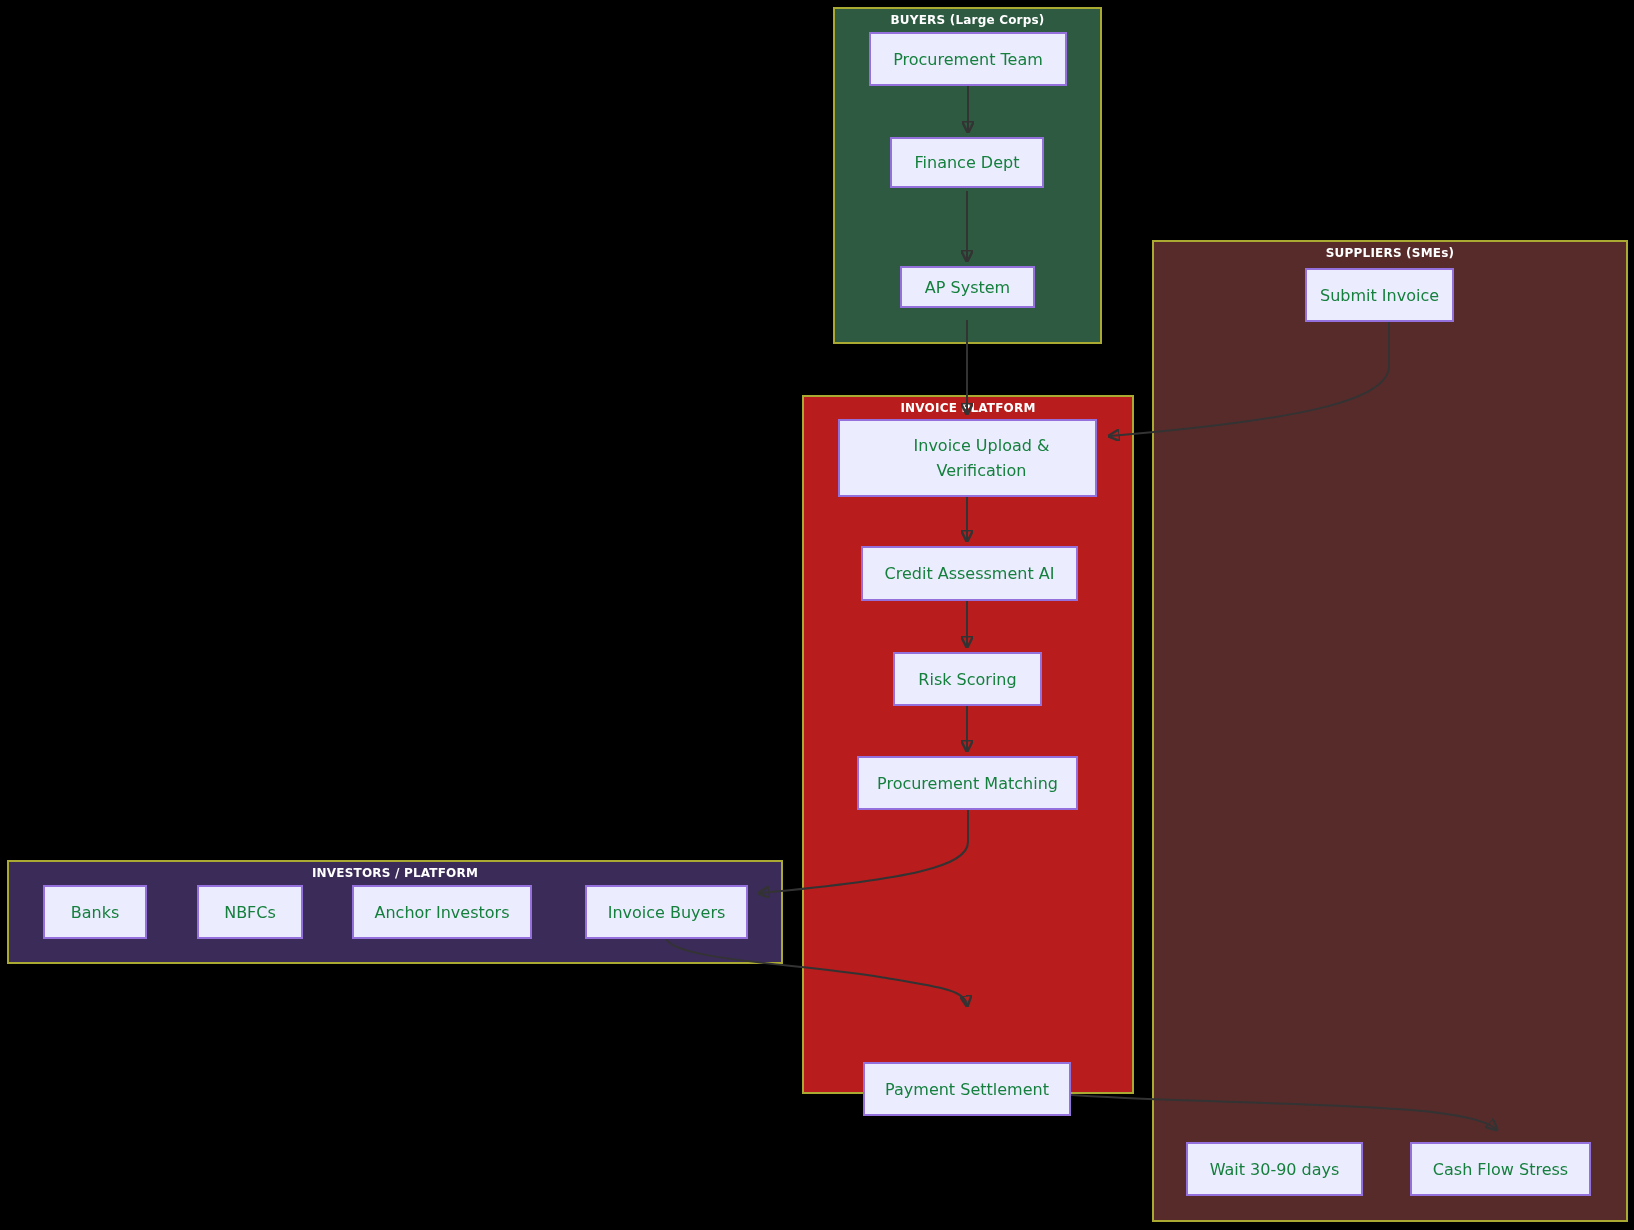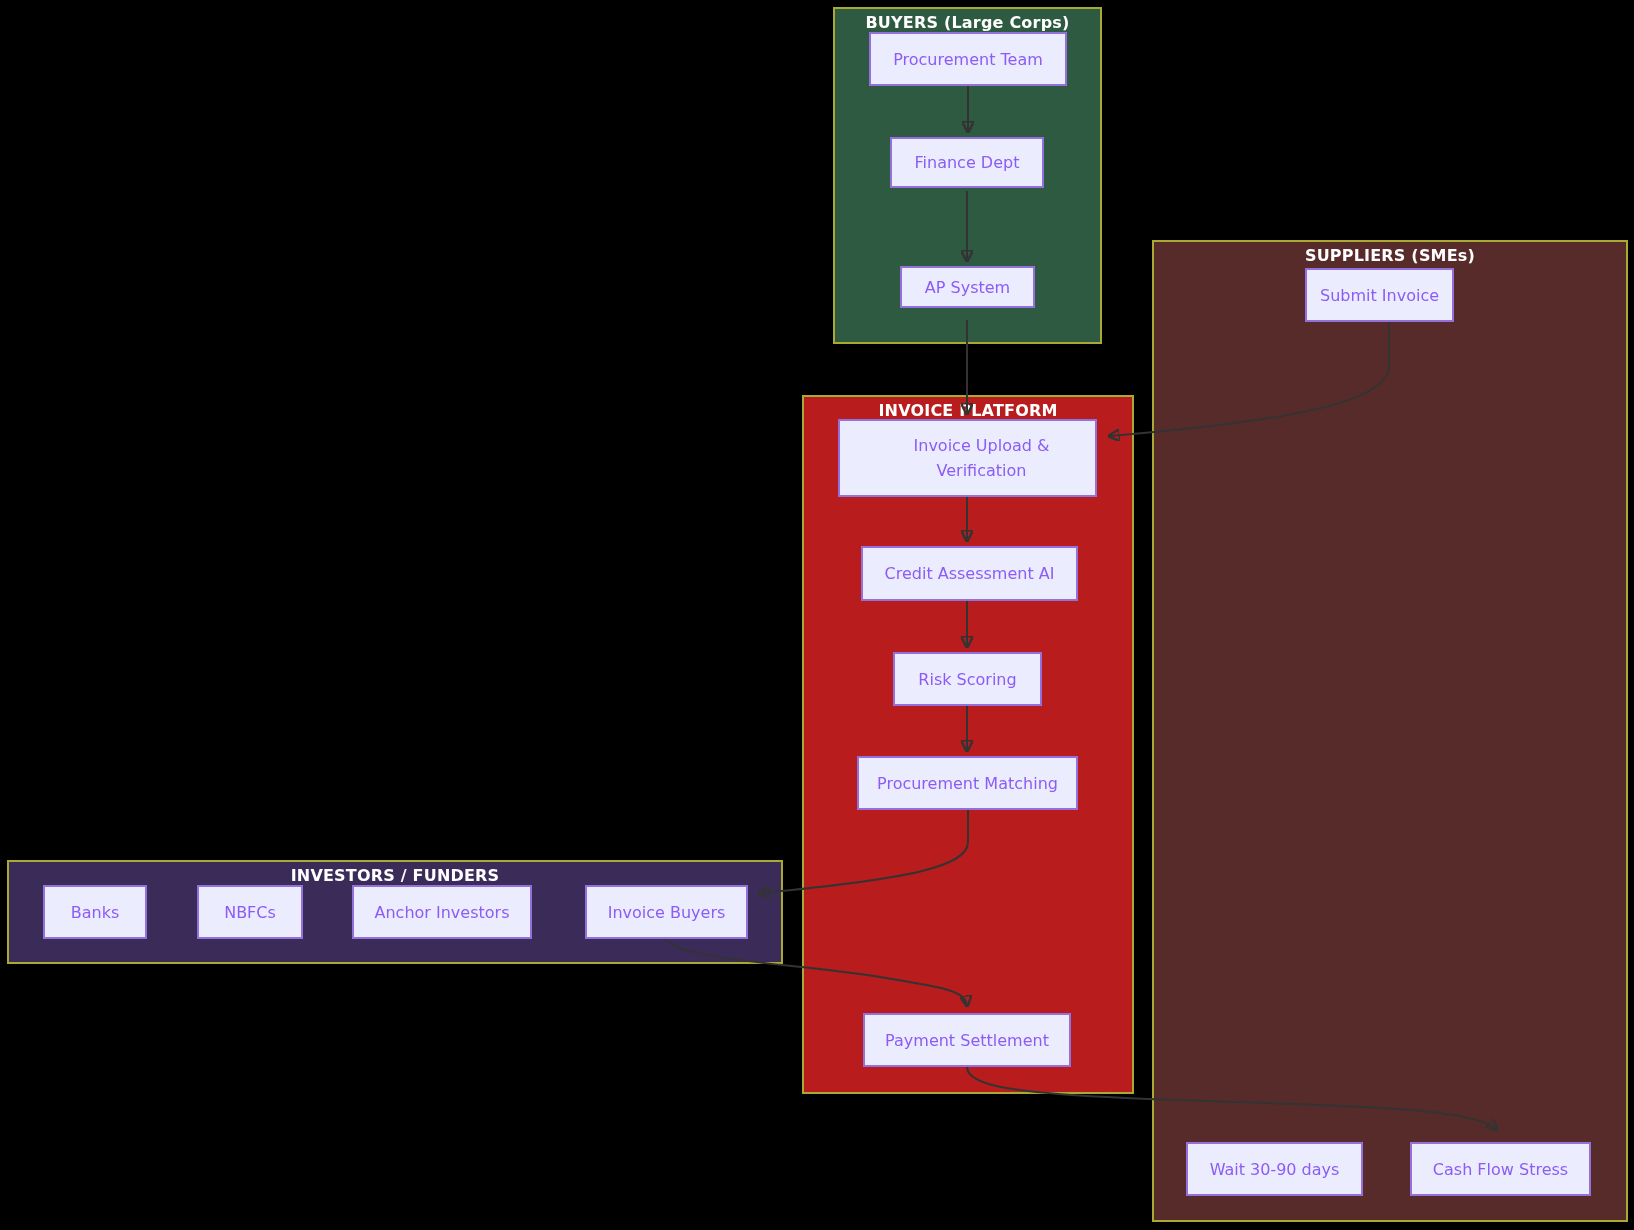--- a/index.html
+++ b/index.html
@@ -19,60 +19,60 @@
   }
   #cluster-buyers    { left:833px;  top:7px;    width:269px; height:337px; background:#2d5a40; }
   #cluster-suppliers { left:1152px; top:240px;  width:476px; height:982px; background:#582b2b; }
   #cluster-platform  { left:802px;  top:395px;  width:332px; height:699px; background:#b91c1c; }
   #cluster-investors { left:7px;    top:860px;  width:776px; height:104px; background:#3b2b58; }
   .cluster-title {
     position: absolute;
     top: 4px; left: 0; right: 0;
     text-align: center;
     color: #ffffff;
-    font-size: 16px;
+    font-size: 12px;
     font-weight: 600;
     letter-spacing: 0.2px;
     z-index: 4;
     pointer-events: none;
   }
   #edge-layer {
     position: absolute;
     left: 0; top: 0;
     z-index: 2;
   }
   #edge-layer path { stroke:#333333; stroke-width:2; fill:none; }
   .node {
     position: absolute;
     background: #ececff;
     border: 2px solid #9370db;
     box-sizing: border-box;
     display: flex;
     align-items: center;
     justify-content: center;
     text-align: center;
-    color: #8b5cf6;
+    color: #15803d;
     font-size: 16px;
     line-height: 25px;
     z-index: 3;
   }
   
   #node-procurement { left:869px;  top:32px;   width:198px; height:54px; }
   #node-finance     { left:890px;  top:137px;  width:154px; height:51px; }
   #node-ap          { left:900px;  top:266px;  width:135px; height:42px; }
   
   #node-submit      { left:1305px; top:268px;  width:149px; height:54px; }
   #node-wait        { left:1186px; top:1142px; width:177px; height:54px; }
   #node-stress      { left:1410px; top:1142px; width:181px; height:54px; }
   
   #node-upload      { left:838px;  top:419px;  width:259px; height:78px;padding-left:28px; }
   #node-credit      { left:861px;  top:546px;  width:217px; height:55px; }
   #node-risk        { left:893px;  top:652px;  width:149px; height:54px; }
   #node-matching    { left:857px;  top:756px;  width:221px; height:54px; }
-  #node-settlement  { left:863px;  top:1013px; width:208px; height:54px; }
+  #node-settlement  { left:863px;  top:1062px; width:208px; height:54px; }
   
   #node-banks       { left:43px;   top:885px;  width:104px; height:54px; }
   #node-nbfcs       { left:197px;  top:885px;  width:106px; height:54px; }
   #node-anchor      { left:352px;  top:885px;  width:180px; height:54px; }
   #node-invbuyers   { left:585px;  top:885px;  width:163px; height:54px; }
   .node-label { display:inline-block; }
   .node-label.wrap { width:170px; }
 </style>
 </head>
 <body>
@@ -82,21 +82,21 @@
   <div class="cluster" id="cluster-buyers">
     <div class="cluster-title">BUYERS (Large Corps)</div>
   </div>
   <div class="cluster" id="cluster-suppliers">
     <div class="cluster-title">SUPPLIERS (SMEs)</div>
   </div>
   <div class="cluster" id="cluster-platform">
     <div class="cluster-title">INVOICE PLATFORM</div>
   </div>
   <div class="cluster" id="cluster-investors">
-    <div class="cluster-title">INVESTORS / FUNDERS</div>
+    <div class="cluster-title">INVESTORS / PLATFORM</div>
   </div>
 
   <svg id="edge-layer" width="1634" height="1230">
     <defs>
       <marker id="arrow" viewBox="0 0 10 10" refX="8" refY="5" markerWidth="6" markerHeight="6" orient="auto">
         <path d="M0,0 L10,5 L0,10 z" fill="#333333" stroke="none"></path>
       </marker>
     </defs>
     <path d="M 968 86 L 968 131" marker-end="url(#arrow)"></path>
     <path d="M 967 191 L 967 260" marker-end="url(#arrow)"></path>

